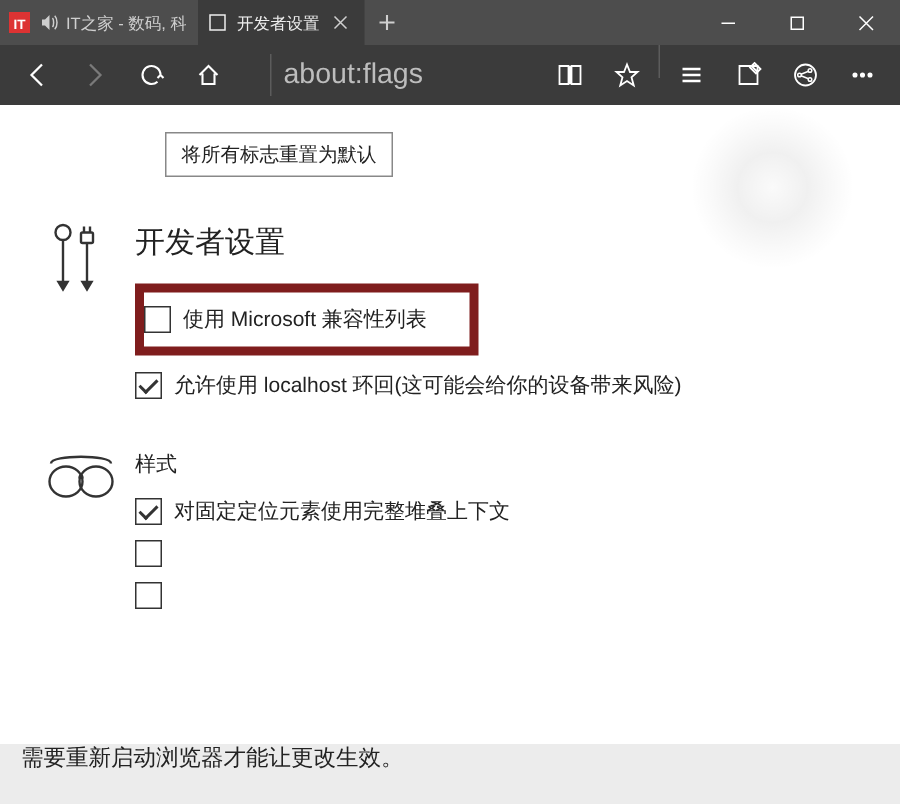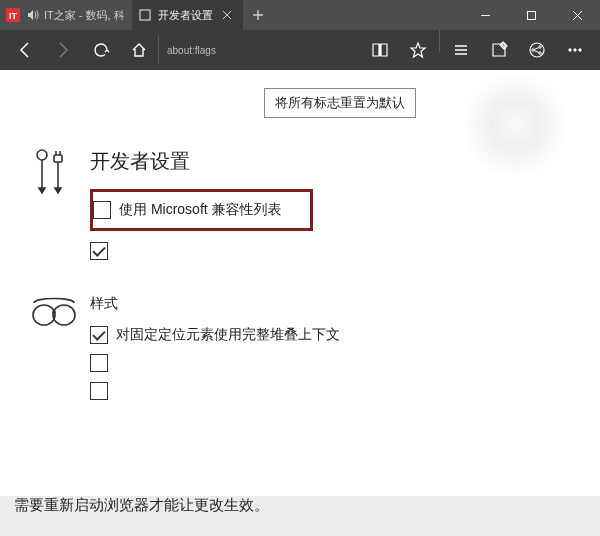--- a/index.html
+++ b/index.html
@@ -16,35 +16,35 @@
   .tab-close { width:16px; height:16px; display:flex; align-items:center; justify-content:center; margin-left:6px; }
   .newtab { width:30px; display:flex; align-items:center; justify-content:center; height:100%; }
   .win-controls { margin-left:auto; display:flex; }
   .win-btn { width:46px; height:30px; display:flex; align-items:center; justify-content:center; }
   .win-btn svg { stroke:#fff; }
 
   .toolbar { height:40px; background:#3b3b3b; display:flex; align-items:center; padding:0 6px; }
   .tool-btn { width:38px; height:40px; display:flex; align-items:center; justify-content:center; }
   .tool-btn svg { stroke:#fff; fill:none; }
   .tool-btn.disabled svg { stroke:#7a7a7a; }
-  .addressbar { flex:1; display:flex; align-items:center; height:28px; border-left:1px solid #5c5c5c; margin-left:0; padding-left:8px; color:#bdbdbd; font-size:10px; }
+  .addressbar { flex:1; display:flex; align-items:center; height:28px; border-left:1px solid #5c5c5c; margin-left:22px; padding-left:8px; color:#bdbdbd; font-size:19px; }
   .toolbar-right { display:flex; }
 
   .content { position:absolute; top:70px; bottom:40px; left:0; right:0; overflow:hidden; padding: 18px 30px 0 30px; }
-  .reset-row { padding-left:80px;text-align:center; }
+  .reset-row { padding-left:80px; }
   .btn-reset { display:inline-block; border:1px solid #888; padding:5px 10px; font-size:13px; color:#222; }
 
   .section { display:flex; margin-top:30px; }
   .section-icon { width:60px; flex:0 0 60px; }
   .section-body { flex:1; }
   .section-body h2 { font-size:20px; font-weight:400; color:#222; margin-bottom:14px; }
   .check-row { display:flex; align-items:center; padding:5px 0; font-size:14px; color:#222; }
   .checkbox { width:18px; height:18px; border:1px solid #333; margin-right:8px; flex:0 0 18px; display:flex; align-items:center; justify-content:center; }
   .checkbox.checked::after { content:''; width:10px; height:5px; border-left:2px solid #333; border-bottom:2px solid #333; transform: rotate(-45deg) translate(1px,-1px); }
-  .highlight-box { border:3px solid #7f1d1d; padding:4px 28px 4px 0; display:inline-flex; }
+  .highlight-box { border:6px solid #7f1d1d; padding:4px 28px 4px 0; display:inline-flex; }
   .desc { font-size:14px; color:#444; line-height:1.6; margin: 4px 0 16px 0; }
   .sub-heading { font-size:14px; font-weight:400; margin-bottom:8px; color:#222; }
 
   .glare { position:absolute; top:70px; right:30px; width:110px; height:110px; pointer-events:none; }
   .glare::before { content:''; position:absolute; inset:0; background: radial-gradient(circle, rgba(0,0,0,0.02) 0%, rgba(0,0,0,0.06) 30%, rgba(0,0,0,0.02) 55%, transparent 70%); border-radius:50%; }
 
   .restart-bar { position:absolute; bottom:0; left:0; right:0; height:40px; background:#ececec; display:flex; align-items:flex-start; padding:0 14px; font-size:15px; color:#222; }
 
   .sep { width:1px; height:22px; background:#5c5c5c; margin:0 2px; }
 </style>
@@ -193,20 +193,21 @@
     <div class="section-body">
       <h2>开发者设置</h2>
       <div class="highlight-box">
         <div class="check-row">
           <span class="checkbox"></span>
           <span>使用 Microsoft 兼容性列表</span>
         </div>
       </div>
       <div class="check-row" style="margin-top:6px;">
         <span class="checkbox checked"></span>
+        <span>允许使用 localhost 环回(这可能会给你的设备带来风险)</span>
       </div>
     </div>
   </div>
 
   <div class="section">
     <div class="section-icon">
       <svg width="48" height="36" viewBox="0 0 48 36" stroke="#333" fill="none" stroke-width="1.6">
         <path d="M4 8 C 4 2, 44 2, 44 8"></path>
         <ellipse cx="14" cy="20" rx="11" ry="10"></ellipse>
         <ellipse cx="34" cy="20" rx="11" ry="10"></ellipse>

